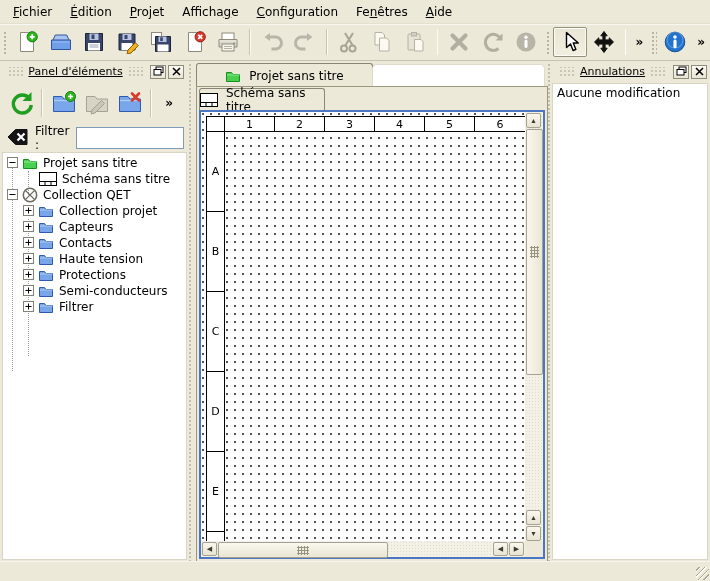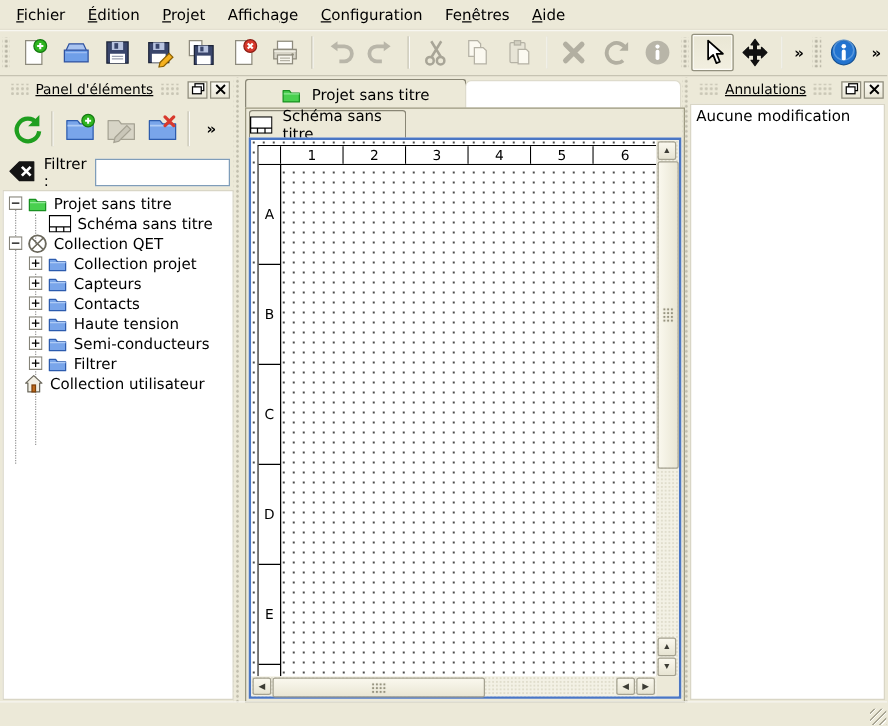--- a/index.html
+++ b/index.html
@@ -462,45 +462,51 @@
               <rect x=".5" y=".5" width="10" height="10" fill="#fff" stroke="#848278"></rect>
               <path d="M2.5 5.5h6M5.5 2.5v6" stroke="#000"></path>
             </svg>
           </span>
           <span class="ticon" style="margin-left: 35px;">
             <svg viewBox="0 0 16 16" width="16" height="16">
               <path d="M1.5 13.5v-9h5L8 6.5h6.5v7z" fill="#79a5ea" stroke="#2d5cae" stroke-linejoin="round"></path>
               <path d="M2 7h12.5" stroke="#aecbf6"></path>
             </svg>
           </span>
-          <span class="tlabel">Semi-conducteurs</span>
+          <span class="tlabel">Protections</span>
         </div>
         <div class="tree-row">
           <span class="exp" style="left: 20px;">
             <svg viewBox="0 0 11 11" width="11" height="11">
               <rect x=".5" y=".5" width="10" height="10" fill="#fff" stroke="#848278"></rect>
               <path d="M2.5 5.5h6M5.5 2.5v6" stroke="#000"></path>
             </svg>
           </span>
           <span class="ticon" style="margin-left: 35px;">
             <svg viewBox="0 0 16 16" width="16" height="16">
               <path d="M1.5 13.5v-9h5L8 6.5h6.5v7z" fill="#79a5ea" stroke="#2d5cae" stroke-linejoin="round"></path>
               <path d="M2 7h12.5" stroke="#aecbf6"></path>
             </svg>
           </span>
+          <span class="tlabel">Semi-conducteurs</span>
+        </div>
+        <div class="tree-row">
+          <span class="exp" style="left: 20px;">
+            <svg viewBox="0 0 11 11" width="11" height="11">
+              <rect x=".5" y=".5" width="10" height="10" fill="#fff" stroke="#848278"></rect>
+              <path d="M2.5 5.5h6M5.5 2.5v6" stroke="#000"></path>
+            </svg>
+          </span>
+          <span class="ticon" style="margin-left: 35px;">
+            <svg viewBox="0 0 16 16" width="16" height="16">
+              <path d="M1.5 13.5v-9h5L8 6.5h6.5v7z" fill="#79a5ea" stroke="#2d5cae" stroke-linejoin="round"></path>
+              <path d="M2 7h12.5" stroke="#aecbf6"></path>
+            </svg>
+          </span>
           <span class="tlabel">Filtrer</span>
-        </div>
-        <div class="tree-row">
-          <span class="ticon" style="margin-left: 16px;">
-            <svg viewBox="0 0 16 16" width="16" height="16">
-              <path d="M8 1.5L1.5 7.5h1.8v7h9.4v-7h1.8z" fill="#f2efe4" stroke="#6b685c" stroke-linejoin="round"></path>
-              <rect x="6.6" y="9" width="2.8" height="5.5" fill="#c06a1a" stroke="#7c3f08"></rect>
-            </svg>
-          </span>
-          <span class="tlabel">Collection utilisateur</span>
         </div>
       </div>
   </div>
 
   <div class="splitter split-l"></div>
 
   <div class="center">
     <div class="proj-tabbar">
       <div class="tab proj-tab">
         <span class="icon-wrap">

